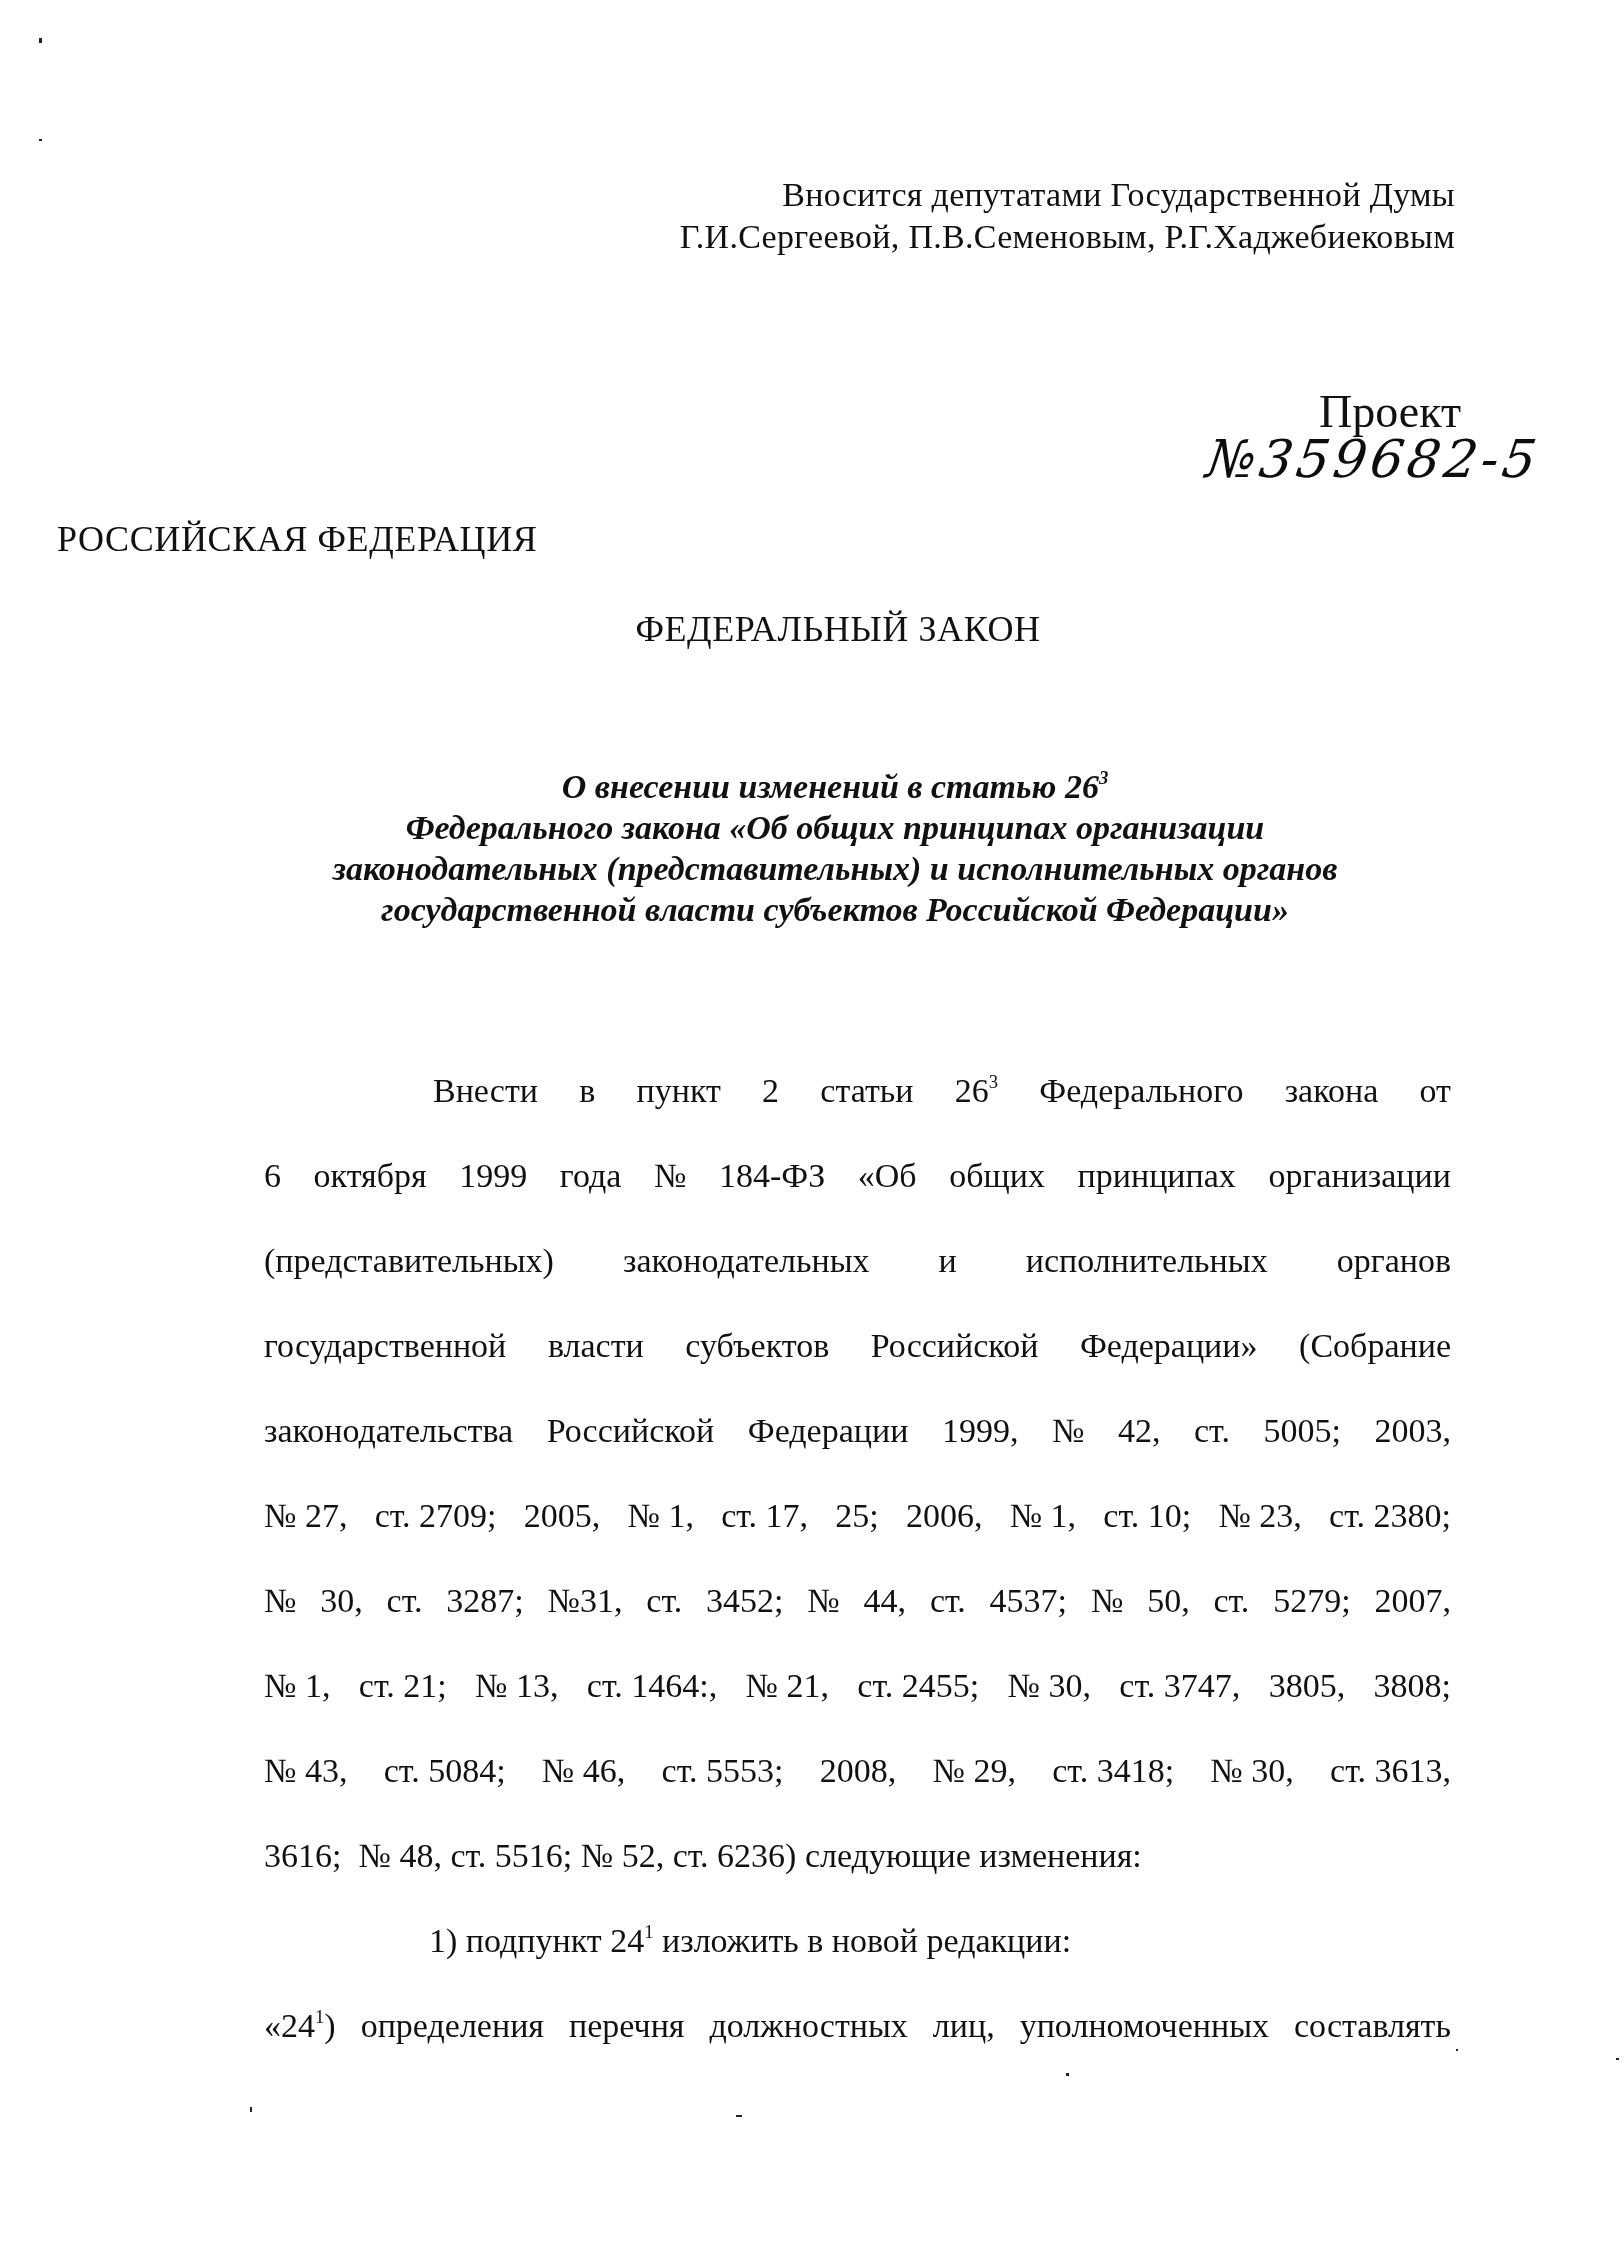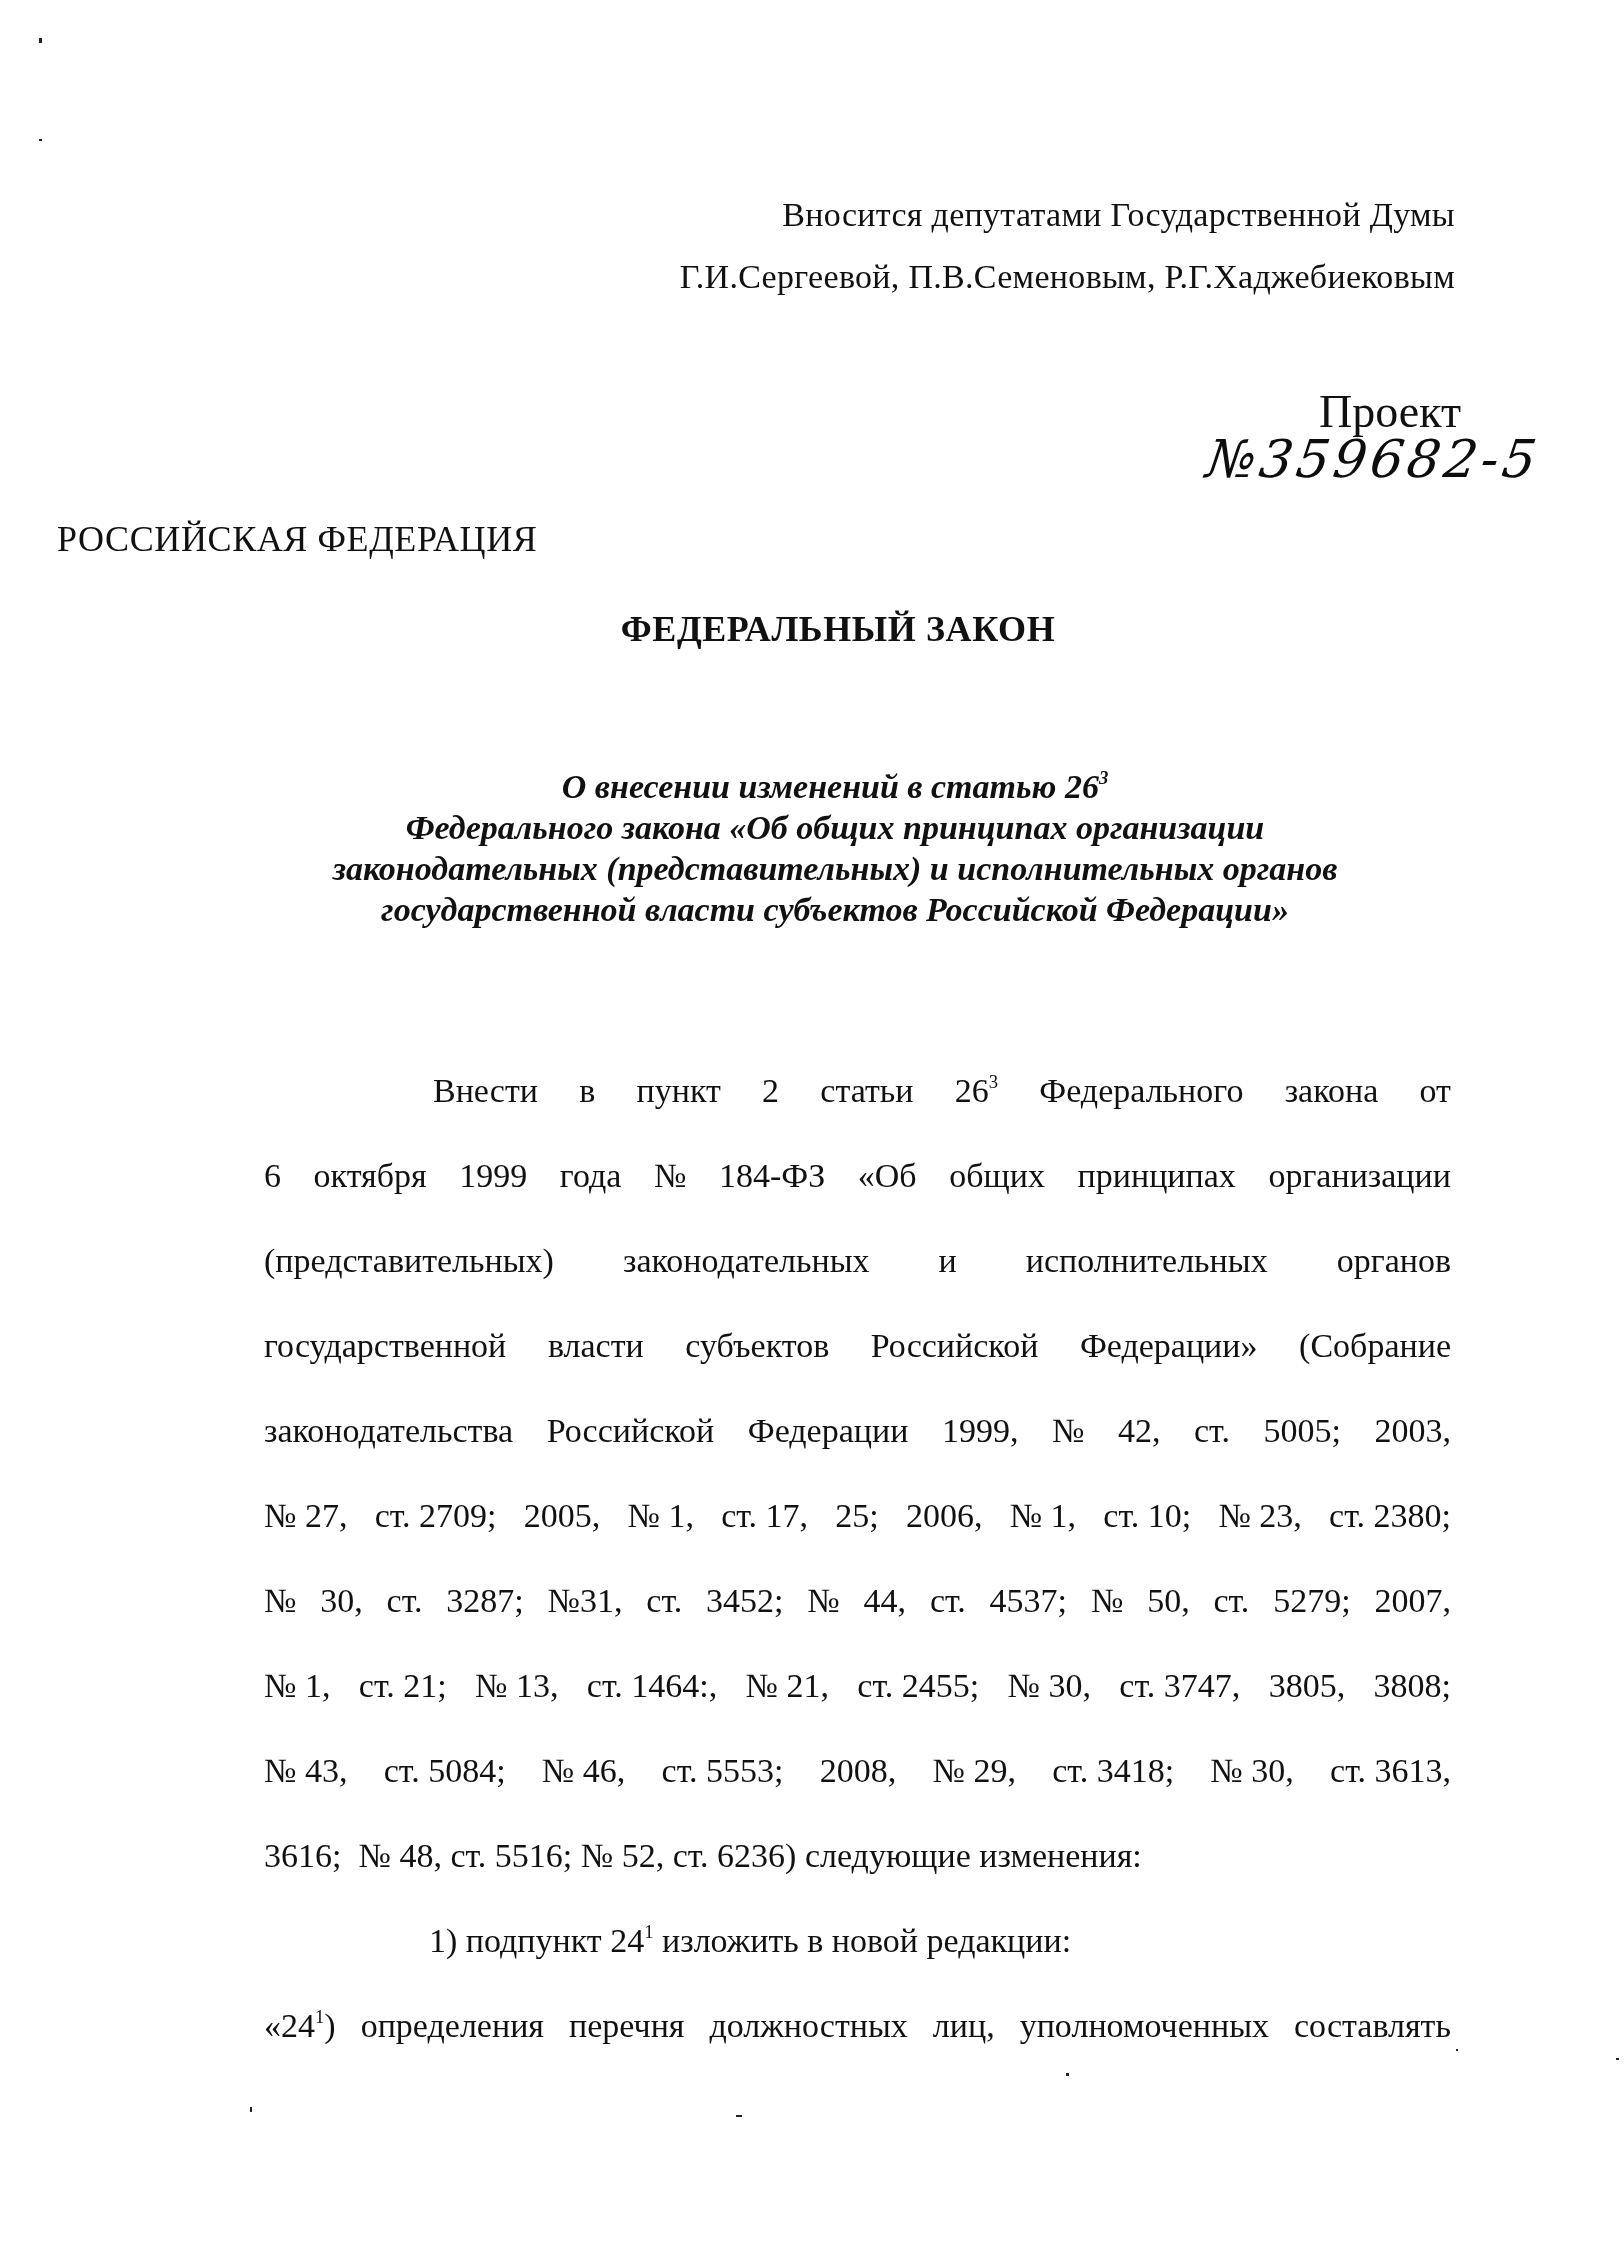--- a/index.html
+++ b/index.html
@@ -28,21 +28,21 @@
     }
     .intro {
       position: absolute;
       right: 170px;
       top: 174px;
       text-align: right;
       font-size: 34px;
       line-height: 42px;
       letter-spacing: 0.3px;
     }
-    .intro div { white-space: nowrap; margin-top: 20px; }
+    .intro div { white-space: nowrap; }
     .project-label {
       position: absolute;
       right: 164px;
       top: 391px;
       font-size: 46px;
       line-height: 42px;
     }
     .handwritten-number {
       position: absolute;
       left: 1207px;
@@ -69,21 +69,20 @@
     .heading-law {
       position: absolute;
       left: 0; width: 1625px;
       top: 607px;
       text-align: center;
       padding-left: 51px;
       box-sizing: border-box;
       font-size: 36px;
       line-height: 45px;
       letter-spacing: 0.6px;
-      font-weight: bold;
     }
     .title {
       position: absolute;
       left: 0; width: 1625px;
       top: 766px;
       text-align: center;
       padding-left: 45px;
       box-sizing: border-box;
       font-weight: bold;
       font-size: 34px;

